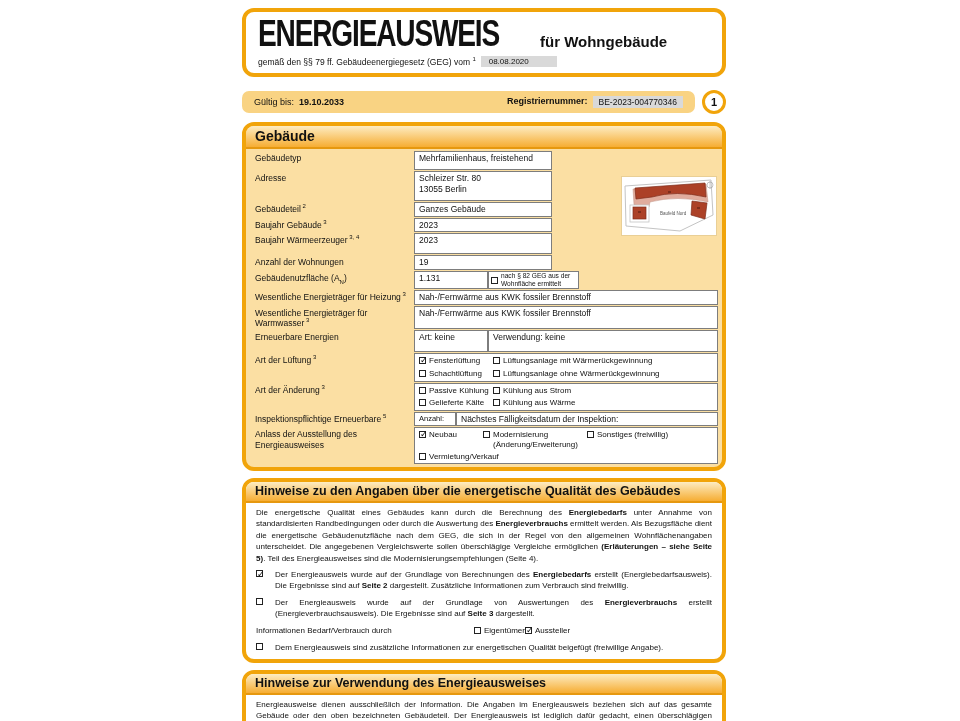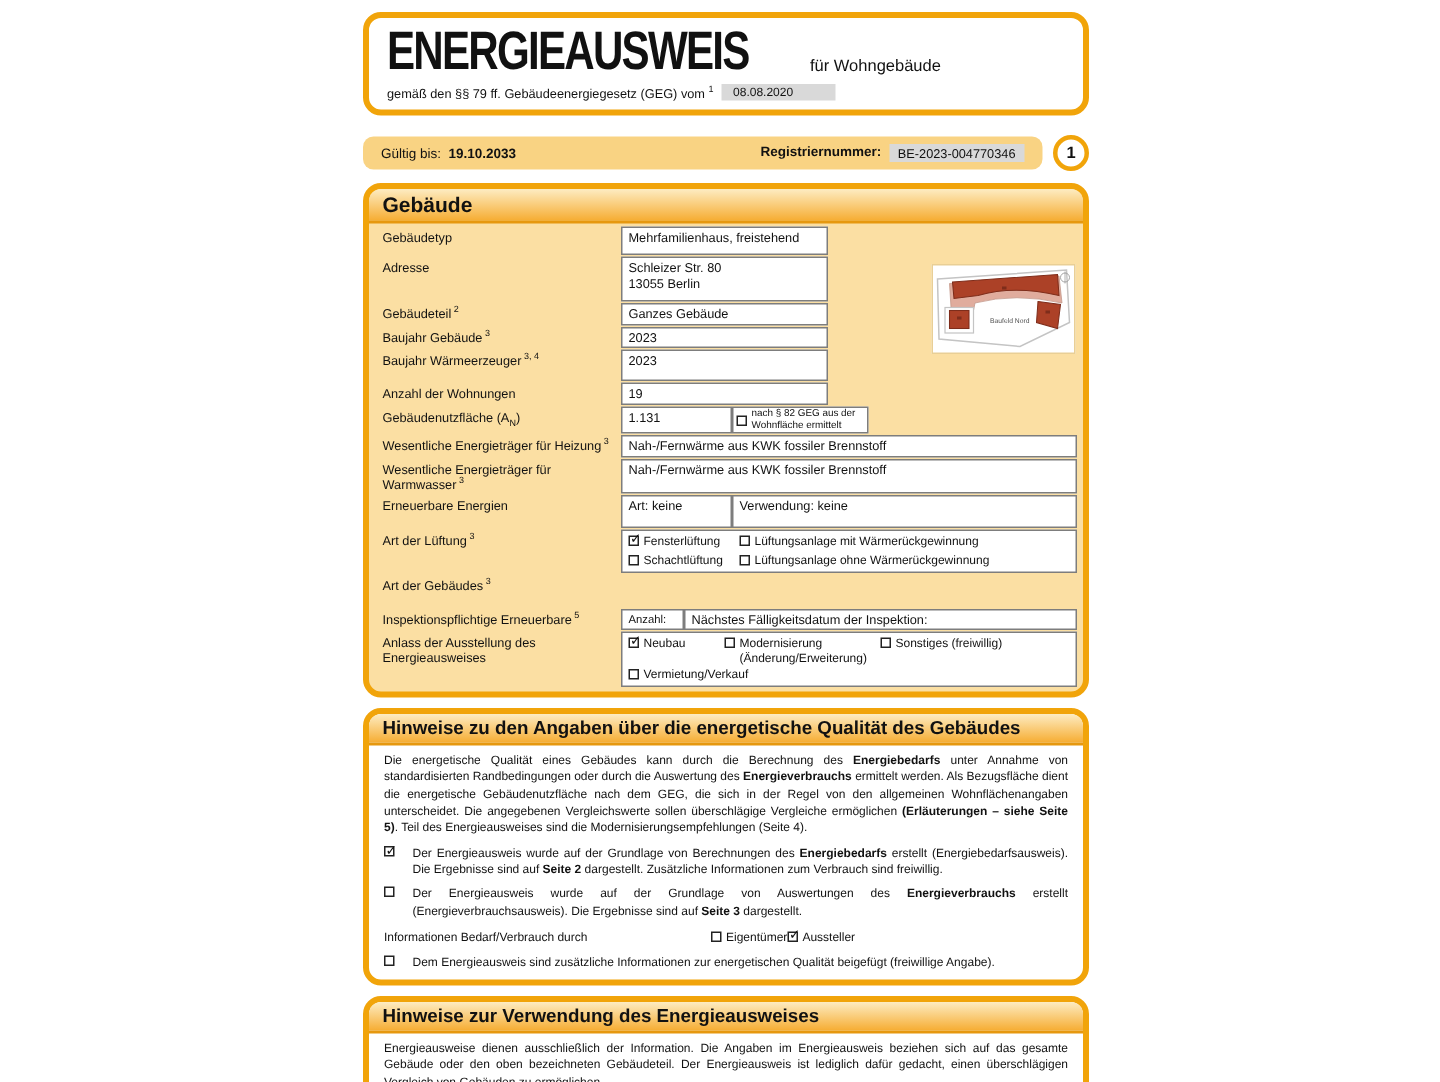--- a/index.html
+++ b/index.html
@@ -4,21 +4,21 @@
 <style>
 *{margin:0;padding:0;box-sizing:border-box}
 html,body{width:960px;height:721px;background:#fff;font-family:"Liberation Sans",sans-serif;color:#111}
 .doc{position:absolute;left:242px;top:8px;width:484px}
 .obox{border:4px solid #F1A40A;border-radius:12px;background:#fff}
 
 .hdr{padding:3px 12px 6px}
 .title-row{display:flex;align-items:flex-end;gap:6px;height:37px}
 .title-fit{width:276px;white-space:nowrap;overflow:visible}
 .title{display:inline-block;font-size:36px;font-weight:bold;letter-spacing:-1.5px;transform:scaleX(.78);transform-origin:0 100%;line-height:1}
-.title-suffix{font-size:11px;font-weight:normal;padding-bottom:2px;white-space:nowrap}
+.title-suffix{font-size:15px;font-weight:bold;padding-bottom:2px;white-space:nowrap}
 .subtitle{font-size:8.5px;margin-top:4px;display:flex;align-items:center;gap:5px}
 .graybox{background:#D9D9D9;padding:1px 8px;font-size:8px;display:inline-block}
 sup{font-size:6px;vertical-align:super;line-height:0}
 sub{font-size:6px;vertical-align:sub;line-height:0}
 
 .vrow{display:flex;align-items:center;margin-top:13px;gap:7px}
 .vbar{flex:1;height:22px;background:#F9D383;border-radius:7px;display:flex;align-items:center;justify-content:space-between;padding:0 12px;font-size:9px}
 .vleft,.vright{display:flex;align-items:flex-start;gap:5px}
 .bold{font-weight:bold}
 .page-circle{width:24px;height:24px;border-radius:50%;border:3px solid #F1A40A;background:#fff;display:flex;align-items:center;justify-content:center;font-weight:bold;font-size:11px;flex:none}
@@ -165,21 +165,39 @@
               <span class="cb"></span>
               <span>Schachtlüftung</span>
             </span>
           <span class="opt">
               <span class="cb"></span>
               <span>Lüftungsanlage ohne Wärmerückgewinnung</span>
             </span>
         </div>
       </div>
       <div class="grow" style="min-height:22px">
-        <div class="glabel"><span>Art der Gebäudes</span> <sup>3</sup></div>
+        <div class="glabel"><span>Art der Änderung</span> <sup>3</sup></div>
+        <div class="grid2">
+          <span class="opt">
+              <span class="cb"></span>
+              <span>Passive Kühlung</span>
+            </span>
+          <span class="opt">
+              <span class="cb"></span>
+              <span>Kühlung aus Strom</span>
+            </span>
+          <span class="opt">
+              <span class="cb"></span>
+              <span>Gelieferte Kälte</span>
+            </span>
+          <span class="opt">
+              <span class="cb"></span>
+              <span>Kühlung aus Wärme</span>
+            </span>
+        </div>
       </div>
       <div class="grow" style="min-height:13px">
         <div class="glabel"><span>Inspektionspflichtige Erneuerbare</span> <sup>5</sup></div>
         <div class="gval" style="width:42px;font-size:7.5px">Anzahl:</div>
         <div class="gval long">Nächstes Fälligkeitsdatum der Inspektion:</div>
       </div>
       <div class="grow" style="min-height:24px">
         <div class="glabel prewrap">Anlass der Ausstellung des
 Energieausweises</div>
         <div class="grid3">

